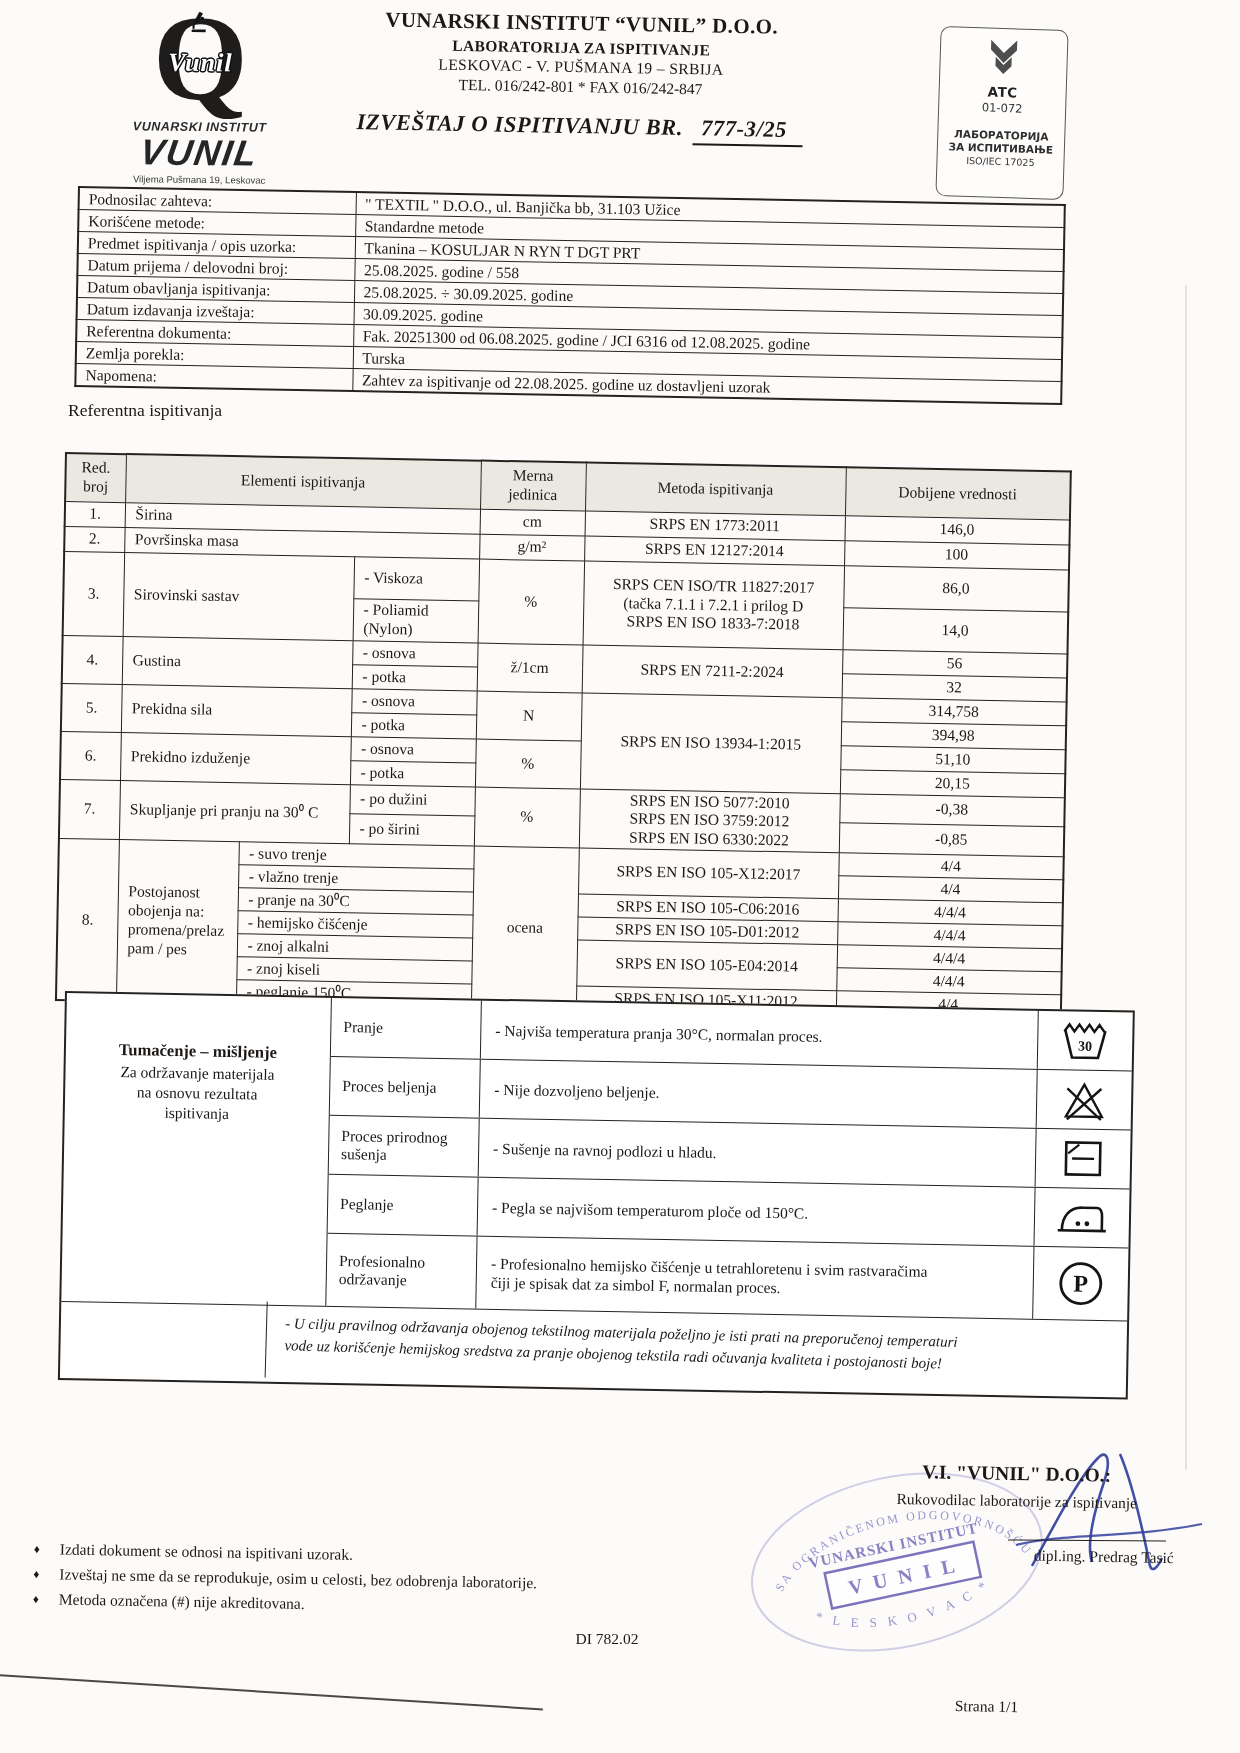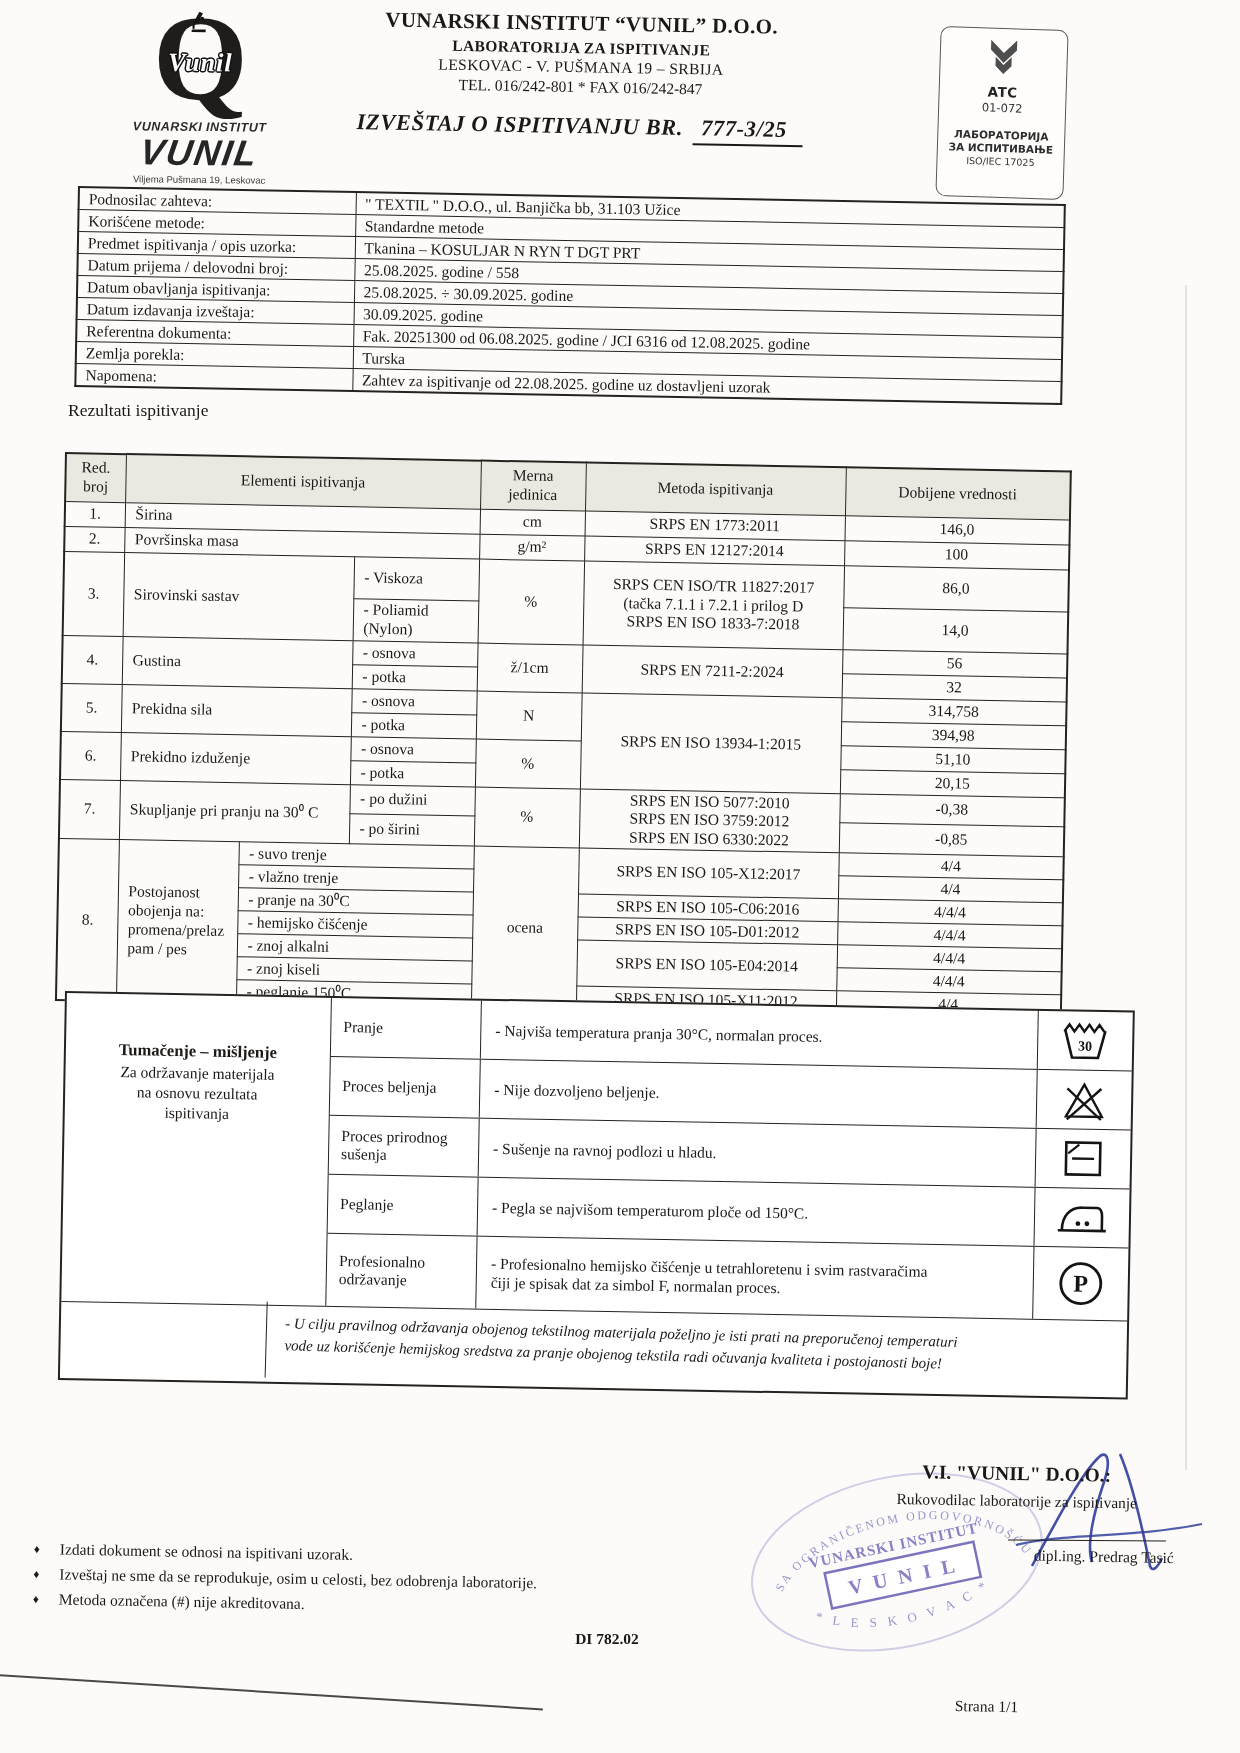--- a/index.html
+++ b/index.html
@@ -65,21 +65,21 @@
   .f-company{left:852px;top:1460px;width:330px;text-align:center;font-size:19.5px;font-weight:bold;}
   .f-role{left:842px;top:1489px;width:350px;text-align:center;font-size:15.5px;}
   .f-sigline{left:1008px;top:1540px;width:158px;border-top:1.5px solid #23201d;transform:rotate(.4deg);}
   .f-signer{left:1004px;top:1546px;width:200px;text-align:center;font-size:15.5px;}
   .stamp{left:742px;top:1470px;transform:rotate(-12deg);opacity:.9;}
   .signature{left:1002px;top:1448px;}
   .bullets{left:34px;top:1540px;width:770px;}
   .brow{display:flex;margin-bottom:7px;}
   .bdia{width:26px;font-size:12px;padding-top:2px;color:#1c1a18;}
   .btxt{font-size:15.5px;}
-  .f-di{left:522px;top:1630px;width:170px;text-align:center;font-weight:bold;font-size:15.5px;}
+  .f-di{left:522px;top:1630px;width:170px;text-align:center;font-weight:normal;font-size:15.5px;}
   .f-page{left:955px;top:1697px;width:140px;font-size:15.5px;}
   
   .crease{left:1185px;top:285px;width:2px;height:1185px;background:#e7e3da;}
   .diag{left:-4px;top:1674px;width:548px;border-top:2.2px solid #4c4843;transform:rotate(3.6deg);transform-origin:0 0;}
   svg text{font-family:"Liberation Serif",serif;}
 </style>
 </head>
 <body>
 
 <div class="abs logo">
@@ -162,21 +162,21 @@
       <td>Zemlja porekla:</td>
       <td>Turska</td>
       </tr>
     <tr>
       <td>Napomena:</td>
       <td>Zahtev za ispitivanje od 22.08.2025. godine uz dostavljeni uzorak</td>
       </tr>
   </tbody>
 </table>
 
-<div class="abs sect-title">Rezultati ispitivanje</div>
+<div class="abs sect-title">Referentna ispitivanja</div>
 
 <table class="abs res tilt">
   <colgroup>
     <col style="width:60px">
       <col style="width:120px">
       <col style="width:110px">
       <col style="width:125px">
     <col style="width:105px">
       <col style="width:260px">
       <col style="width:225px">

